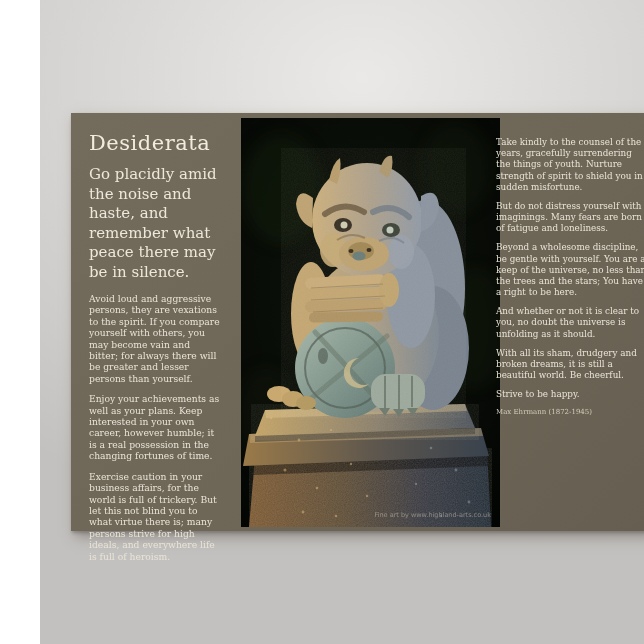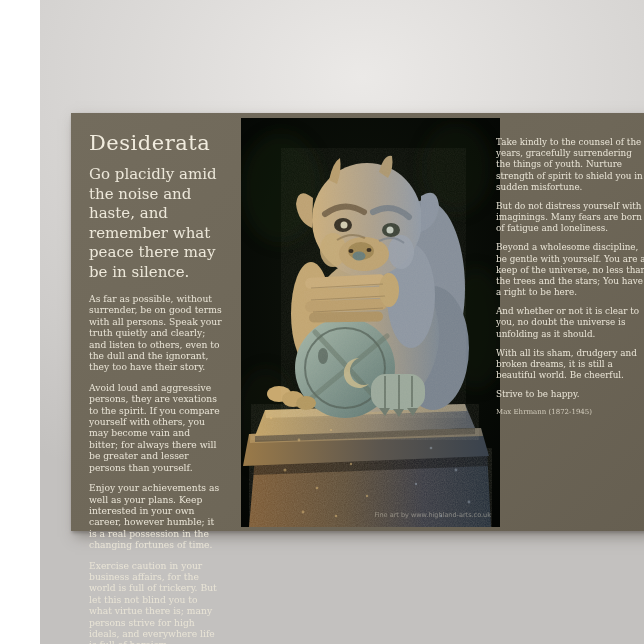--- a/index.html
+++ b/index.html
@@ -42,21 +42,20 @@
 </style>
 </head>
 <body>
 
 <div class="stage">
   <div class="poster">
 
     <div class="col col-left">
       <h1 class="poem-title">Desiderata</h1>
       <p class="poem-intro">Go placidly amid the noise and haste, and remember what peace there may be in silence.</p>
-      <p class="body">As far as possible, without surrender, be on good terms with all persons. Speak your truth quietly and clearly; and listen to others, even to the dull and the ignorant, they too have their story.</p>
       <p class="body">Avoid loud and aggressive persons, they are vexations to the spirit. If you compare yourself with others, you may become vain and bitter; for always there will be greater and lesser persons than yourself.</p>
       <p class="body">Enjoy your achievements as well as your plans. Keep interested in your own career, however humble; it is a real possession in the changing fortunes of time.</p>
       <p class="body">Exercise caution in your business affairs, for the world is full of trickery. But let this not blind you to what virtue there is; many persons strive for high ideals, and everywhere life is full of heroism.</p>
     </div>
 
     <div class="photo">
       <svg viewBox="0 0 259 409" preserveAspectRatio="none">
         <defs>
           <radialGradient id="bgG" cx="48%" cy="42%" r="75%">
             <stop offset="0%" stop-color="#10150c"></stop>

